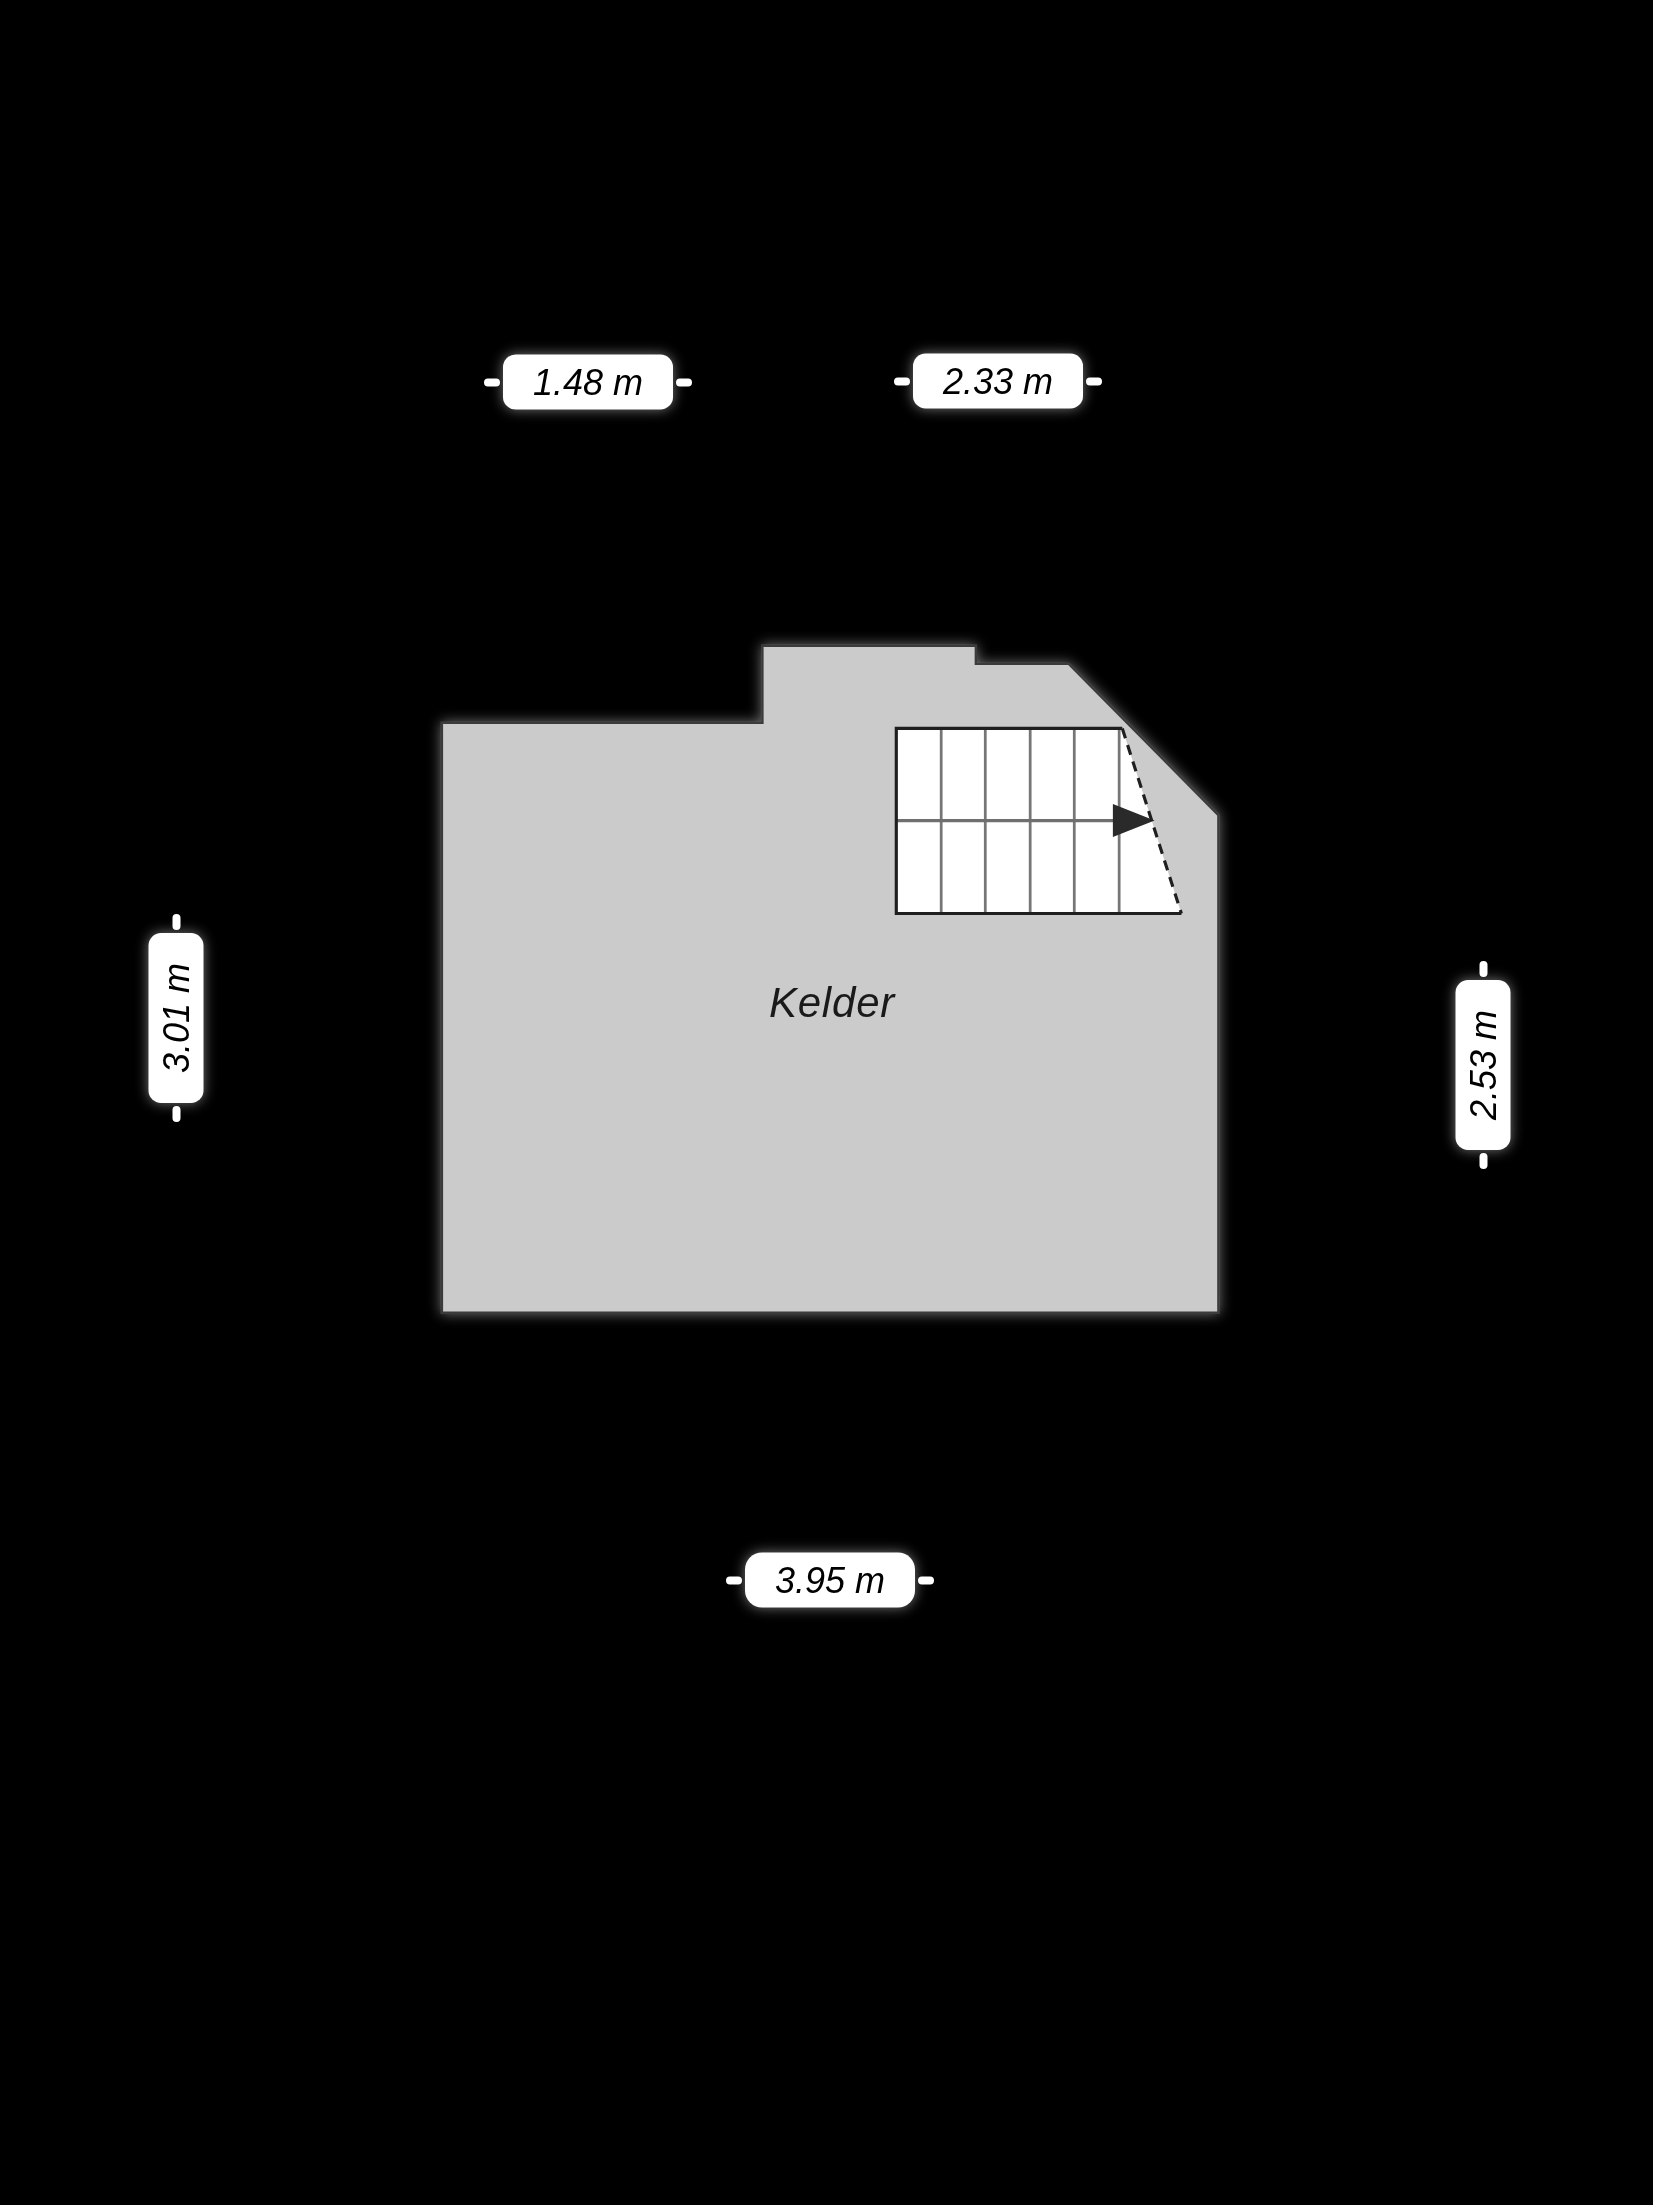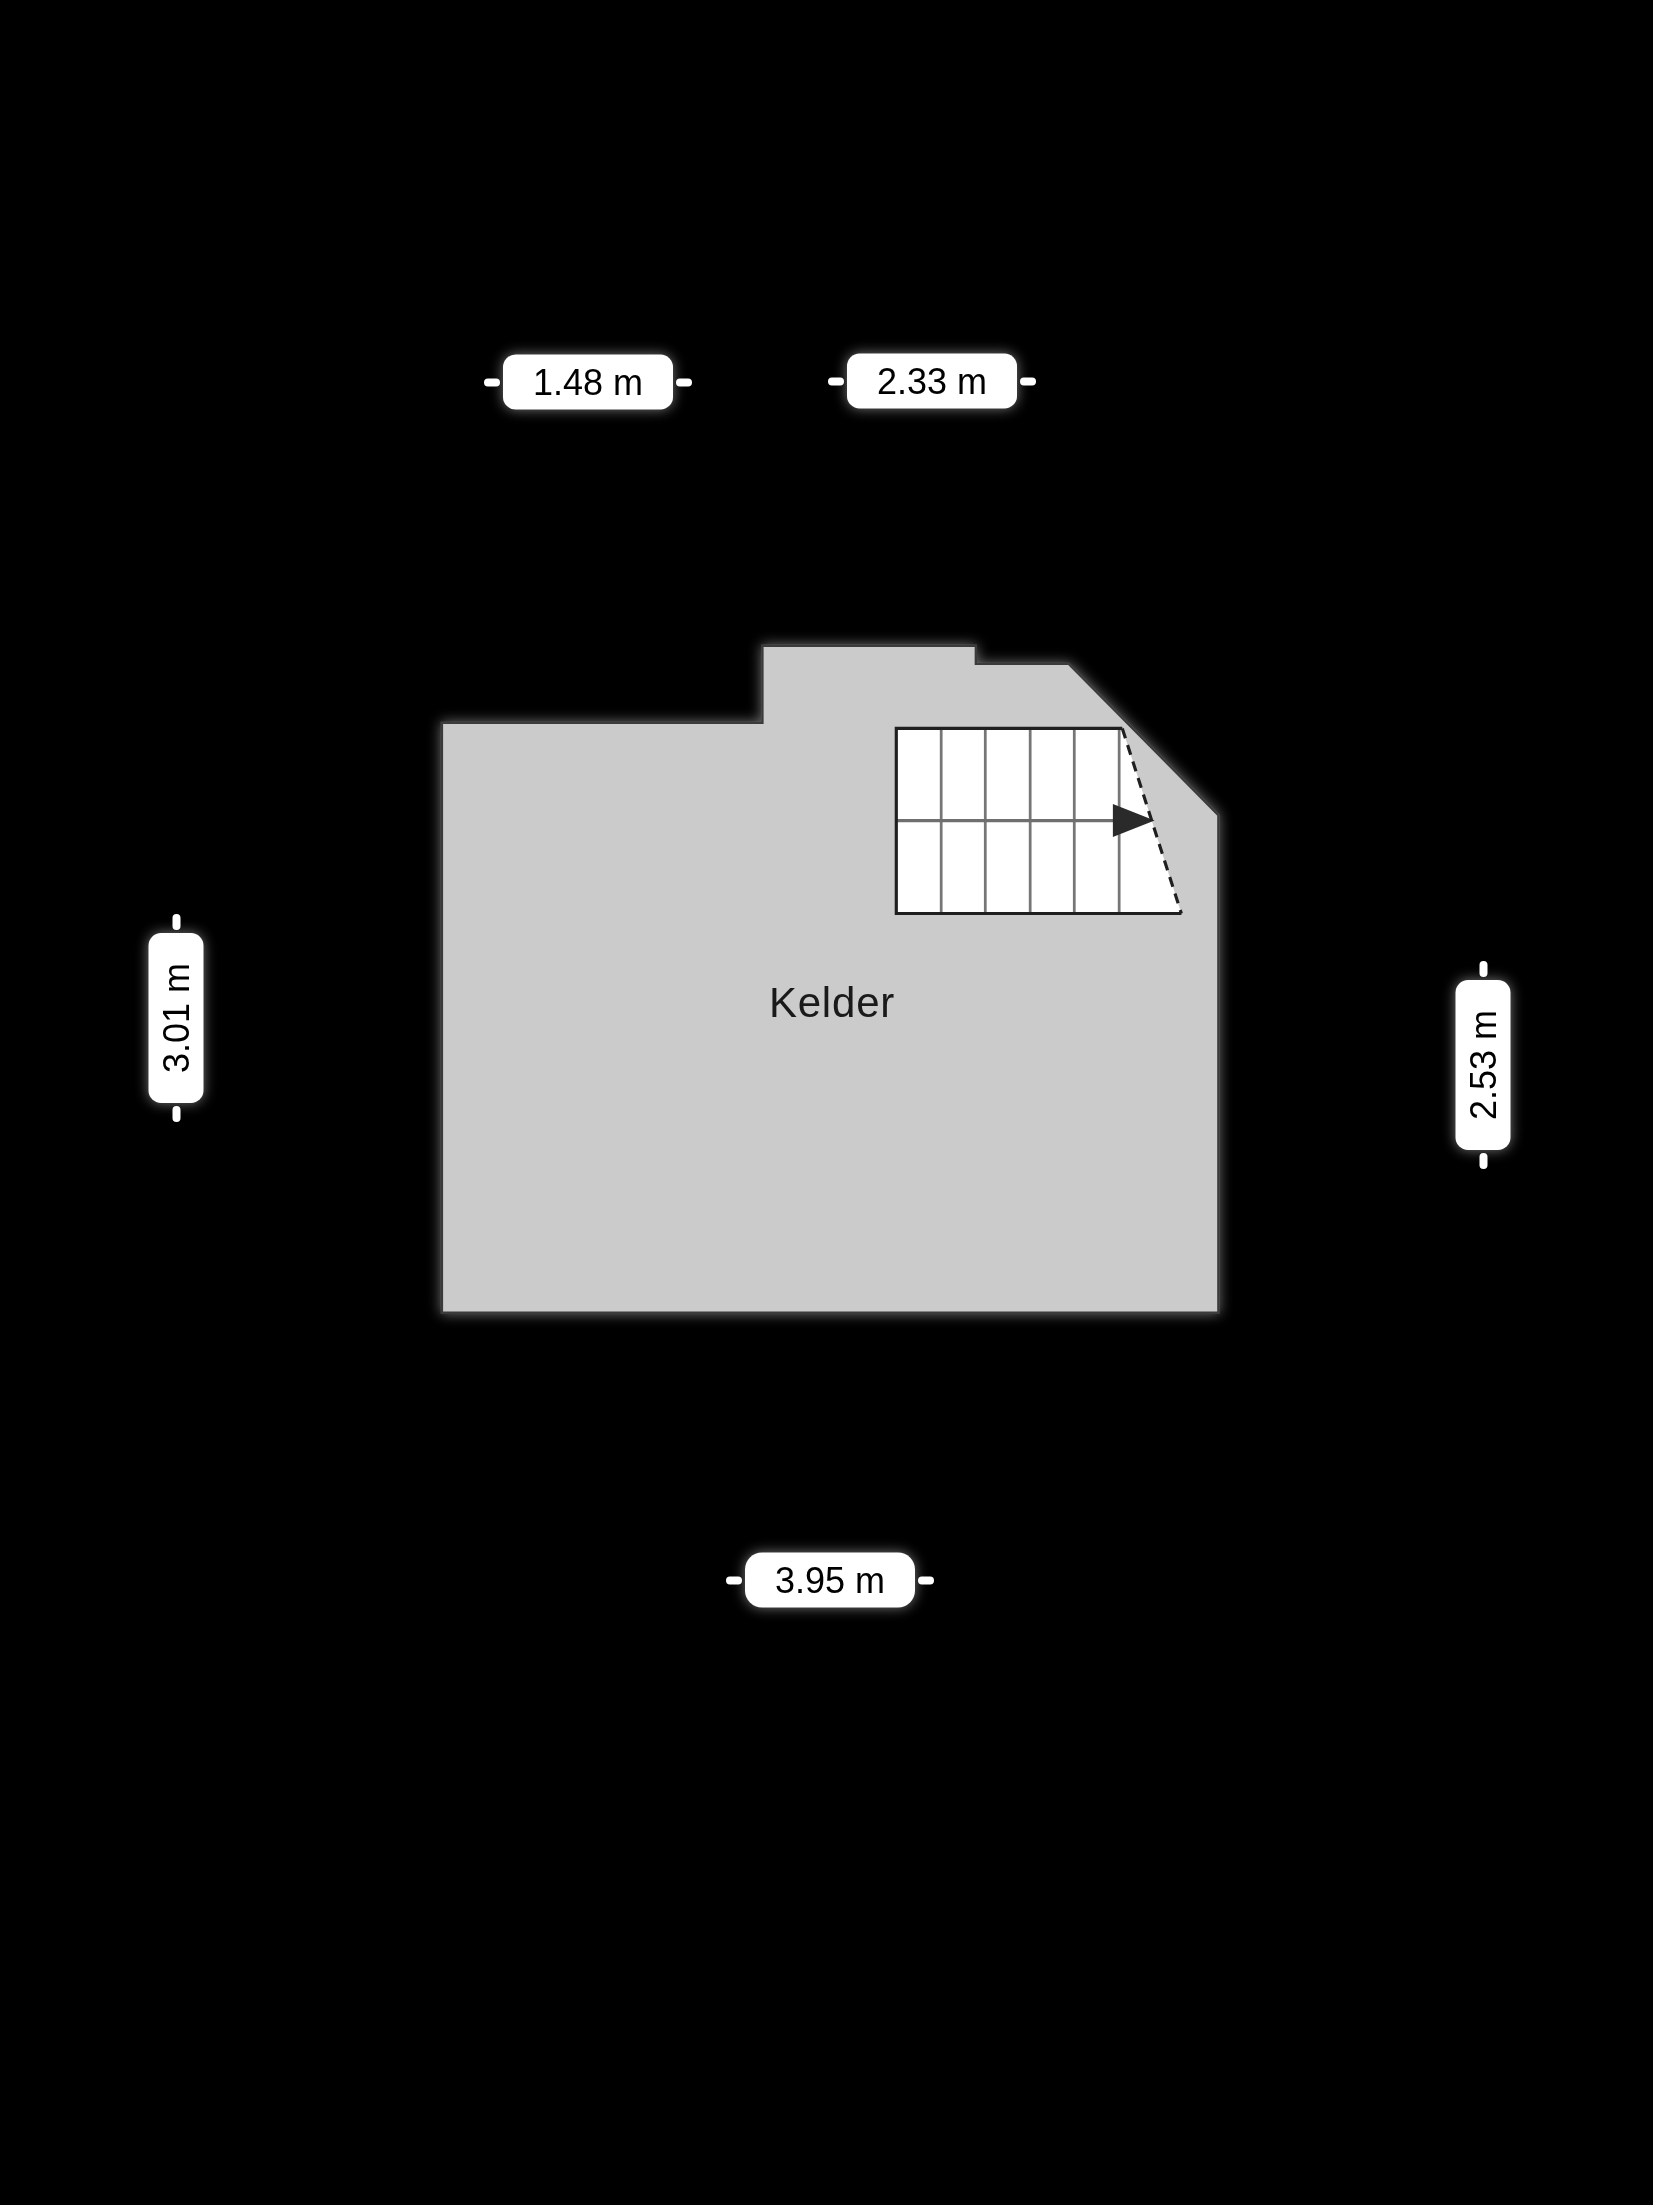--- a/index.html
+++ b/index.html
@@ -20,20 +20,21 @@
     width: 1654px;
     height: 2205px;
     background: var(--background);
     font-family: "Liberation Sans", sans-serif;
     overflow: hidden;
   }
   .canvas {
     position: relative;
     width: 1654px;
     height: 1786px;
+    font-style: italic;
   }
   svg.plan {
     position: absolute;
     left: 0;
     top: 0;
     width: 1654px;
     height: 2205px;
     display: block;
   }
   .dim-label {
@@ -57,21 +58,21 @@
     width: 15.8px;
     height: 8.7px;
     margin-top: -3.9px;
     background: var(--label-bg);
     border-radius: 3.9px;
   }
   .dim-label::before { left: -19px; }
   .dim-label::after { right: -19px; }
 
   .dim-top-left    { left: 588px;  top: 382px;  transform: translate(-50%,-50%); }
-  .dim-top-right   { left: 932px; top: 381px;  transform: translate(-50%,-50%); }
+  .dim-top-right   { left: 998px; top: 381px;  transform: translate(-50%,-50%); }
   .dim-left        { left: 176px;  top: 1018px; transform: translate(-50%,-50%) rotate(-90deg); }
   .dim-right       { left: 1483px; top: 1065px; transform: translate(-50%,-50%) rotate(-90deg); }
   .dim-bottom      { left: 830px; top: 1580px; transform: translate(-50%,-50%); border-radius: 17px; }
 
   .room-name {
     position: absolute;
     left: 832px;
     top: 1003px;
     transform: translate(-50%,-50%);
     color: #1a1a1a;

